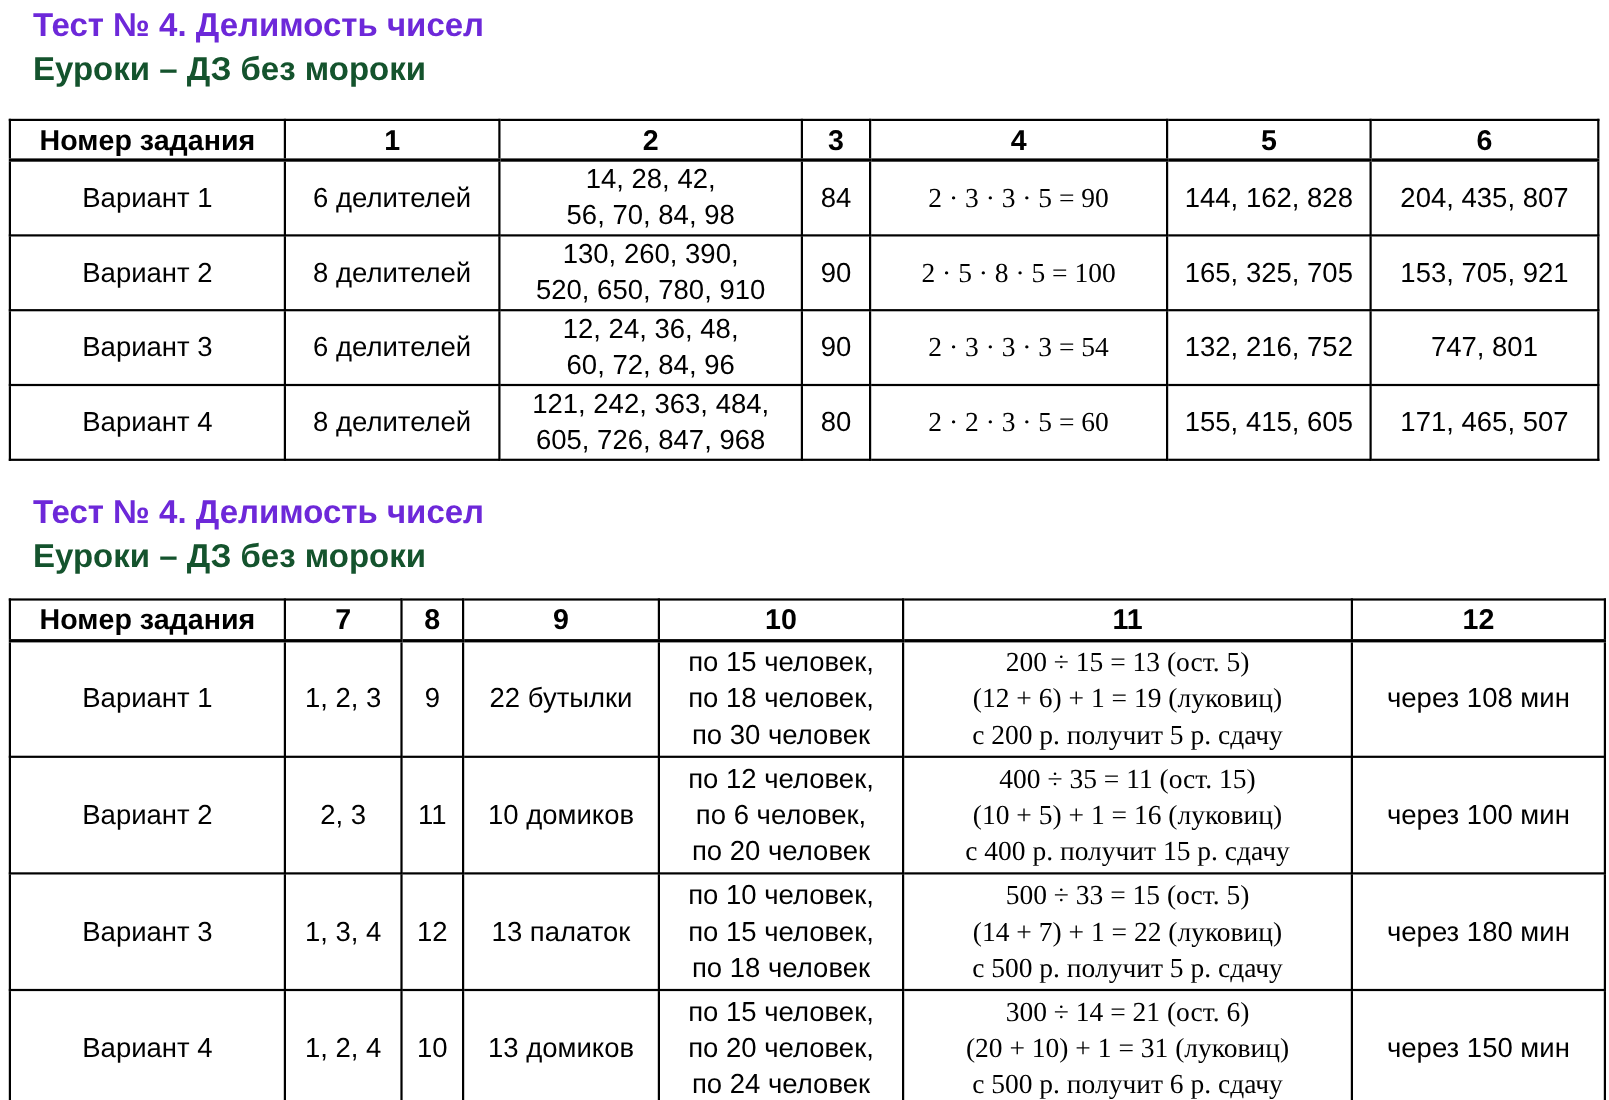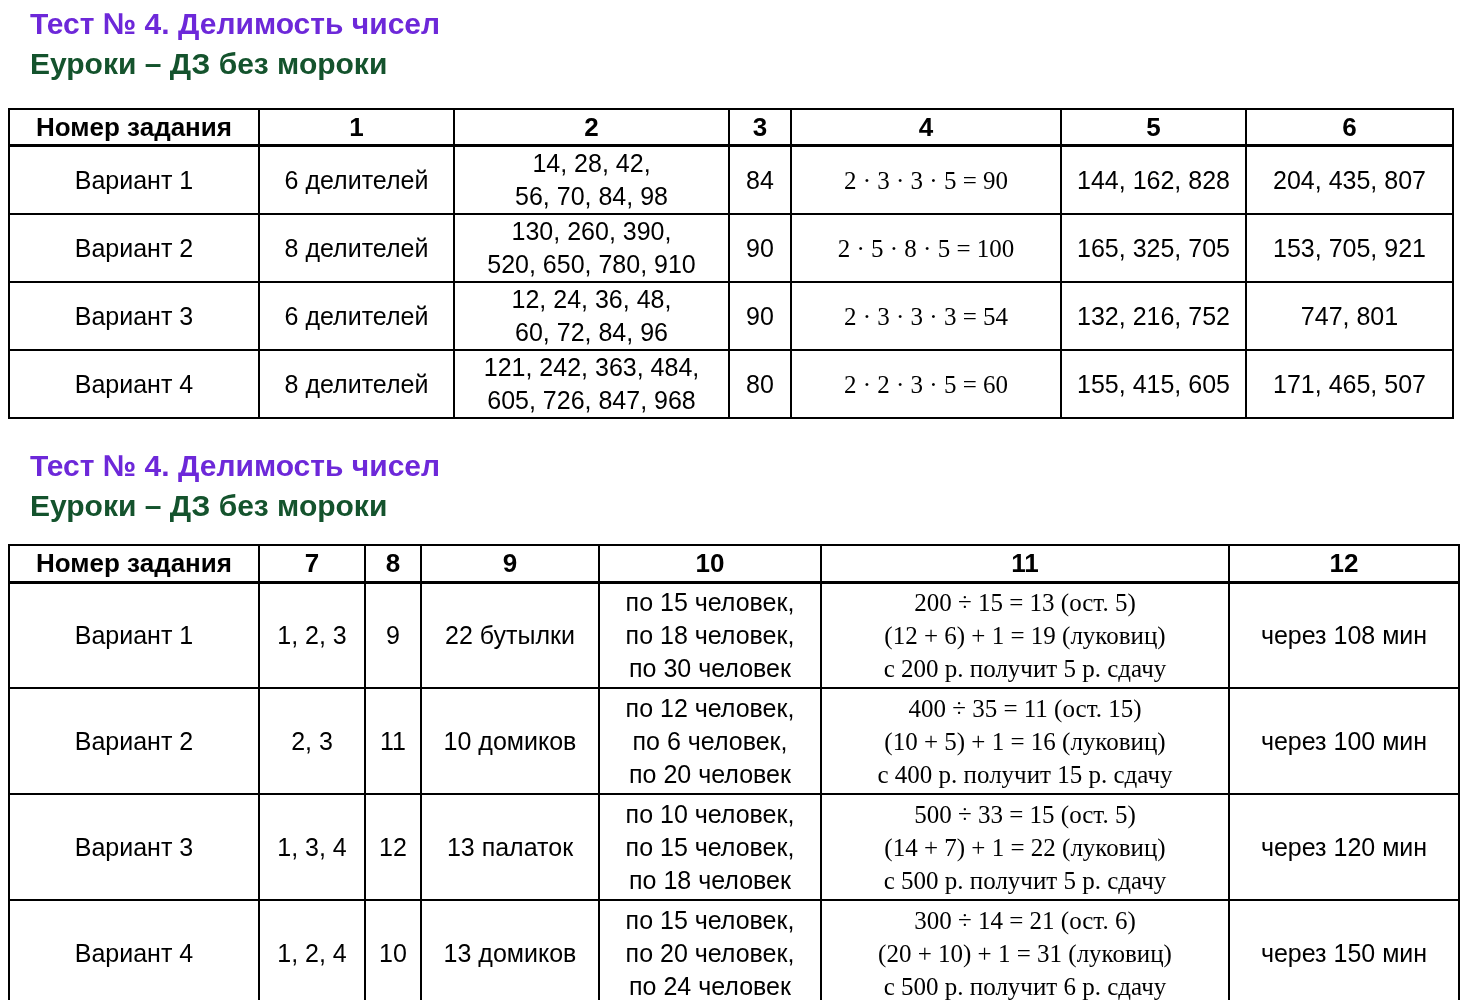--- a/index.html
+++ b/index.html
@@ -180,21 +180,21 @@
     <td>Вариант 3</td>
     <td>1, 3, 4</td>
     <td>12</td>
     <td>13 палаток</td>
     <td>по 10 человек,
 по 15 человек,
 по 18 человек</td>
     <td class="math math-left">500 ÷ 33 = 15 (ост. 5)
 (14 + 7) + 1 = 22 (луковиц)
 с 500 р. получит 5 р. сдачу</td>
-    <td>через 120 мин</td>
+    <td>через 180 мин</td>
   </tr>
   <tr class="body-row">
     <td>Вариант 4</td>
     <td>1, 2, 4</td>
     <td>10</td>
     <td>13 домиков</td>
     <td>по 15 человек,
 по 20 человек,
 по 24 человек</td>
     <td class="math math-left">300 ÷ 14 = 21 (ост. 6)

